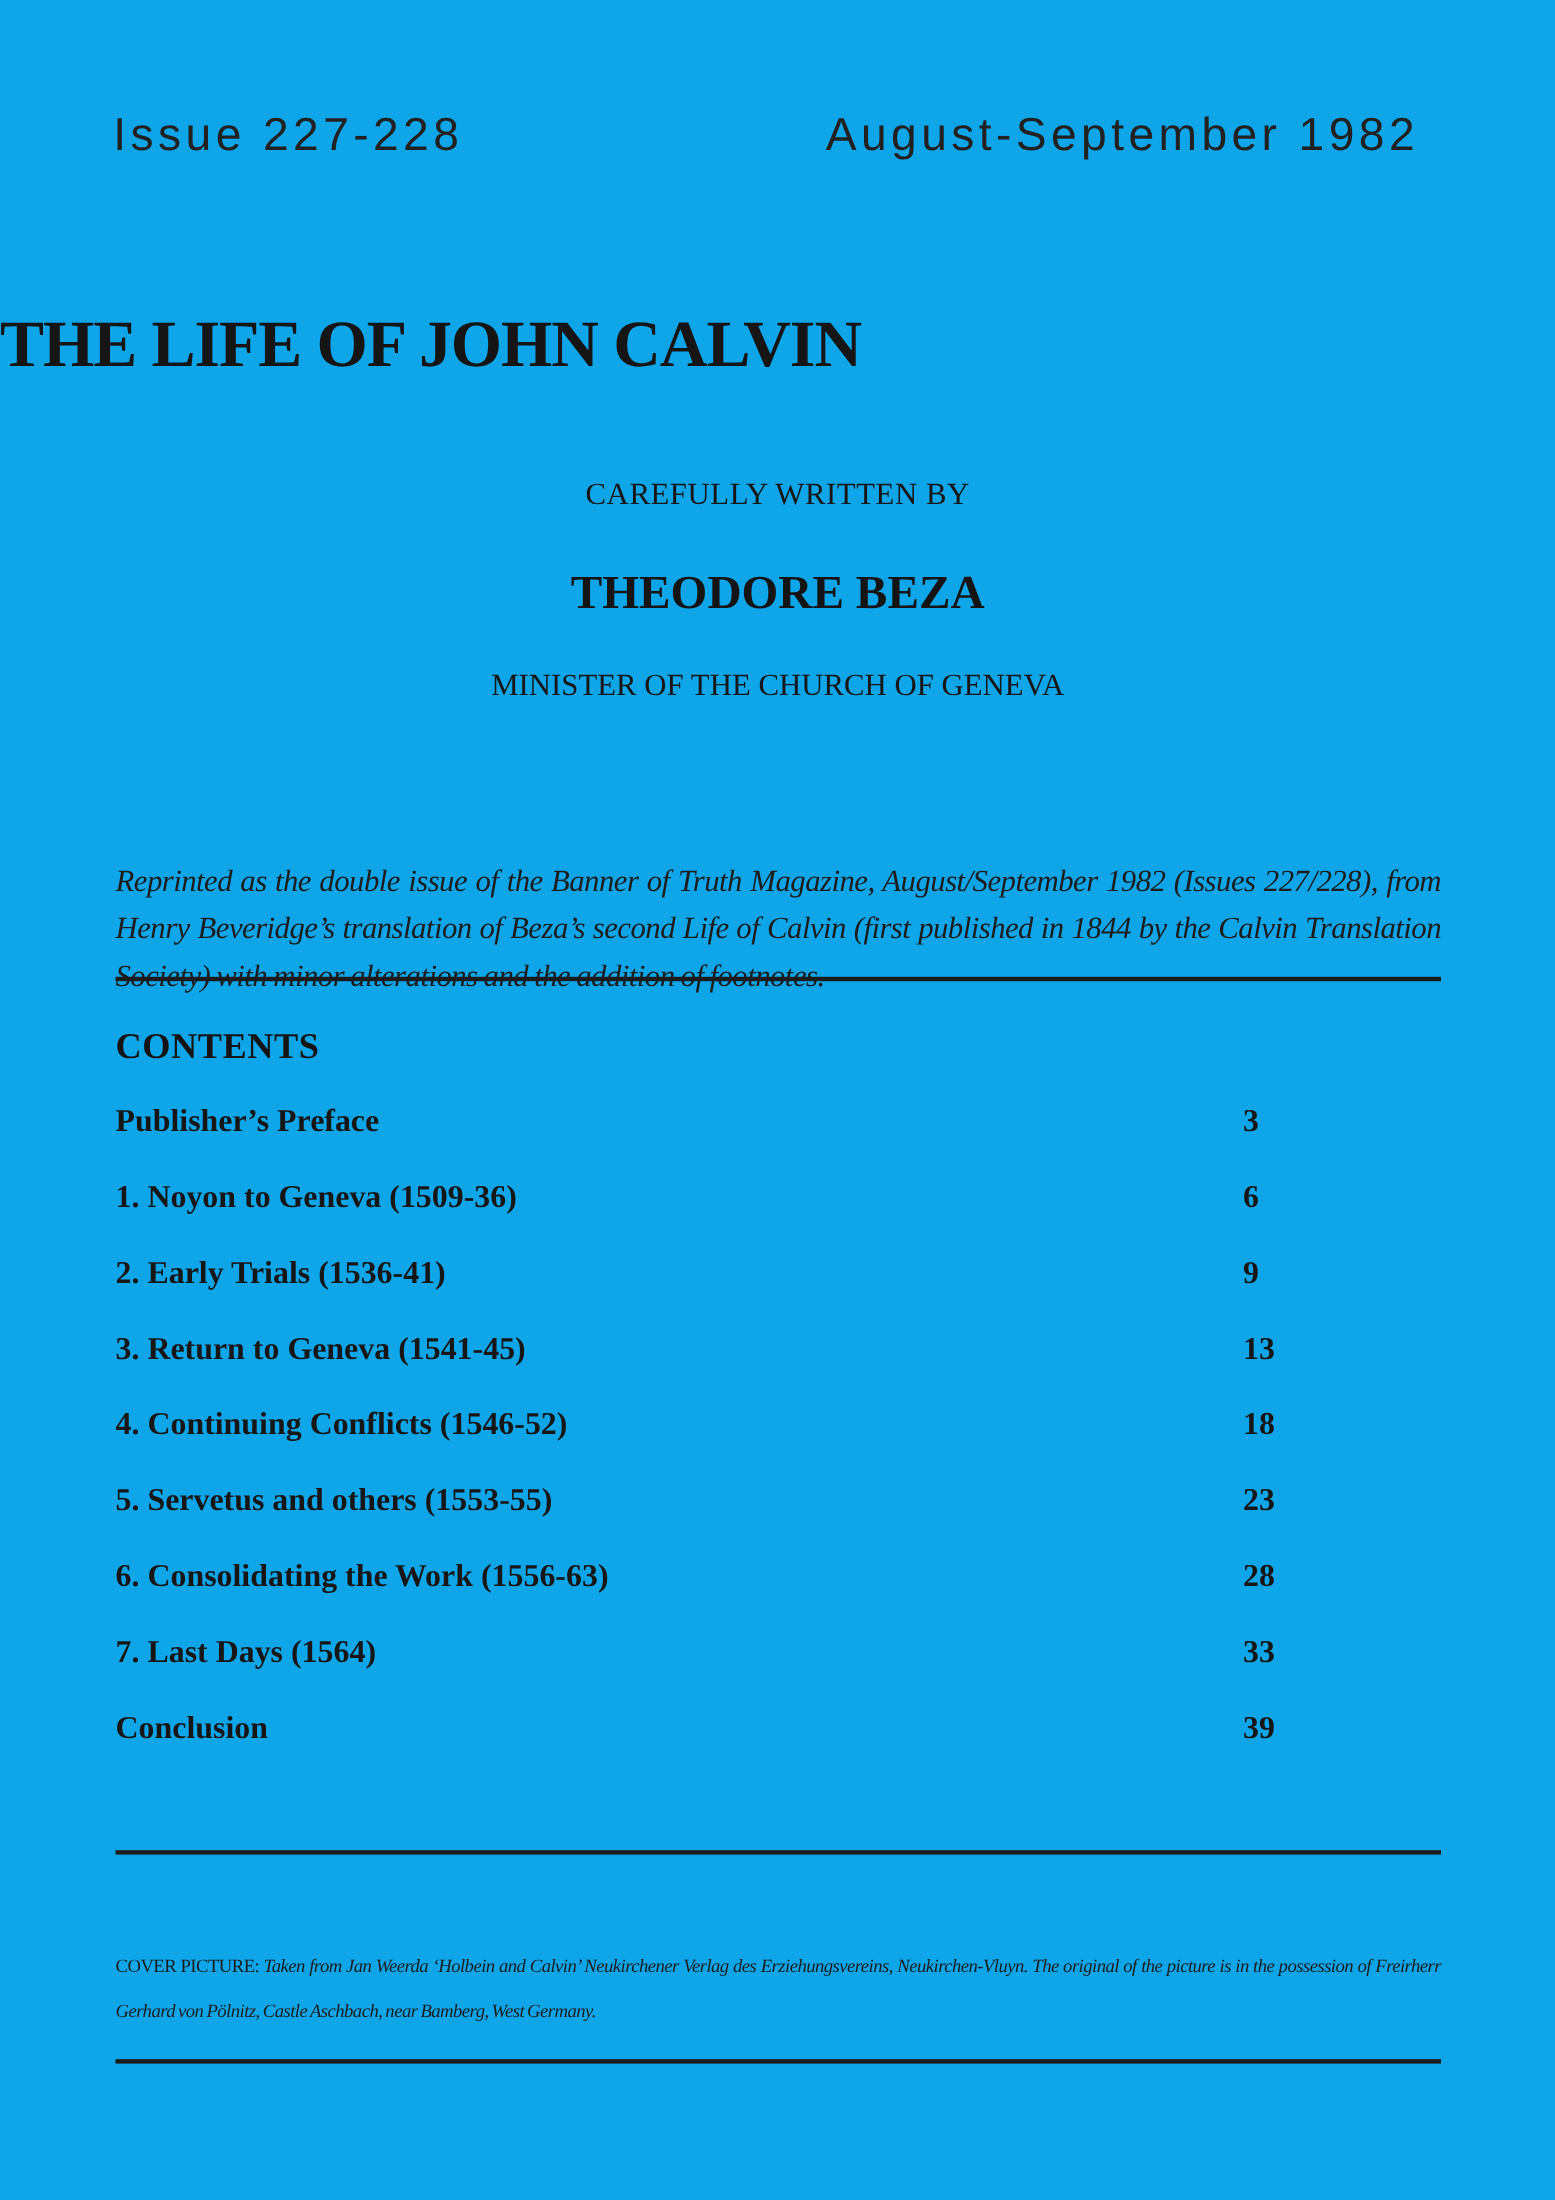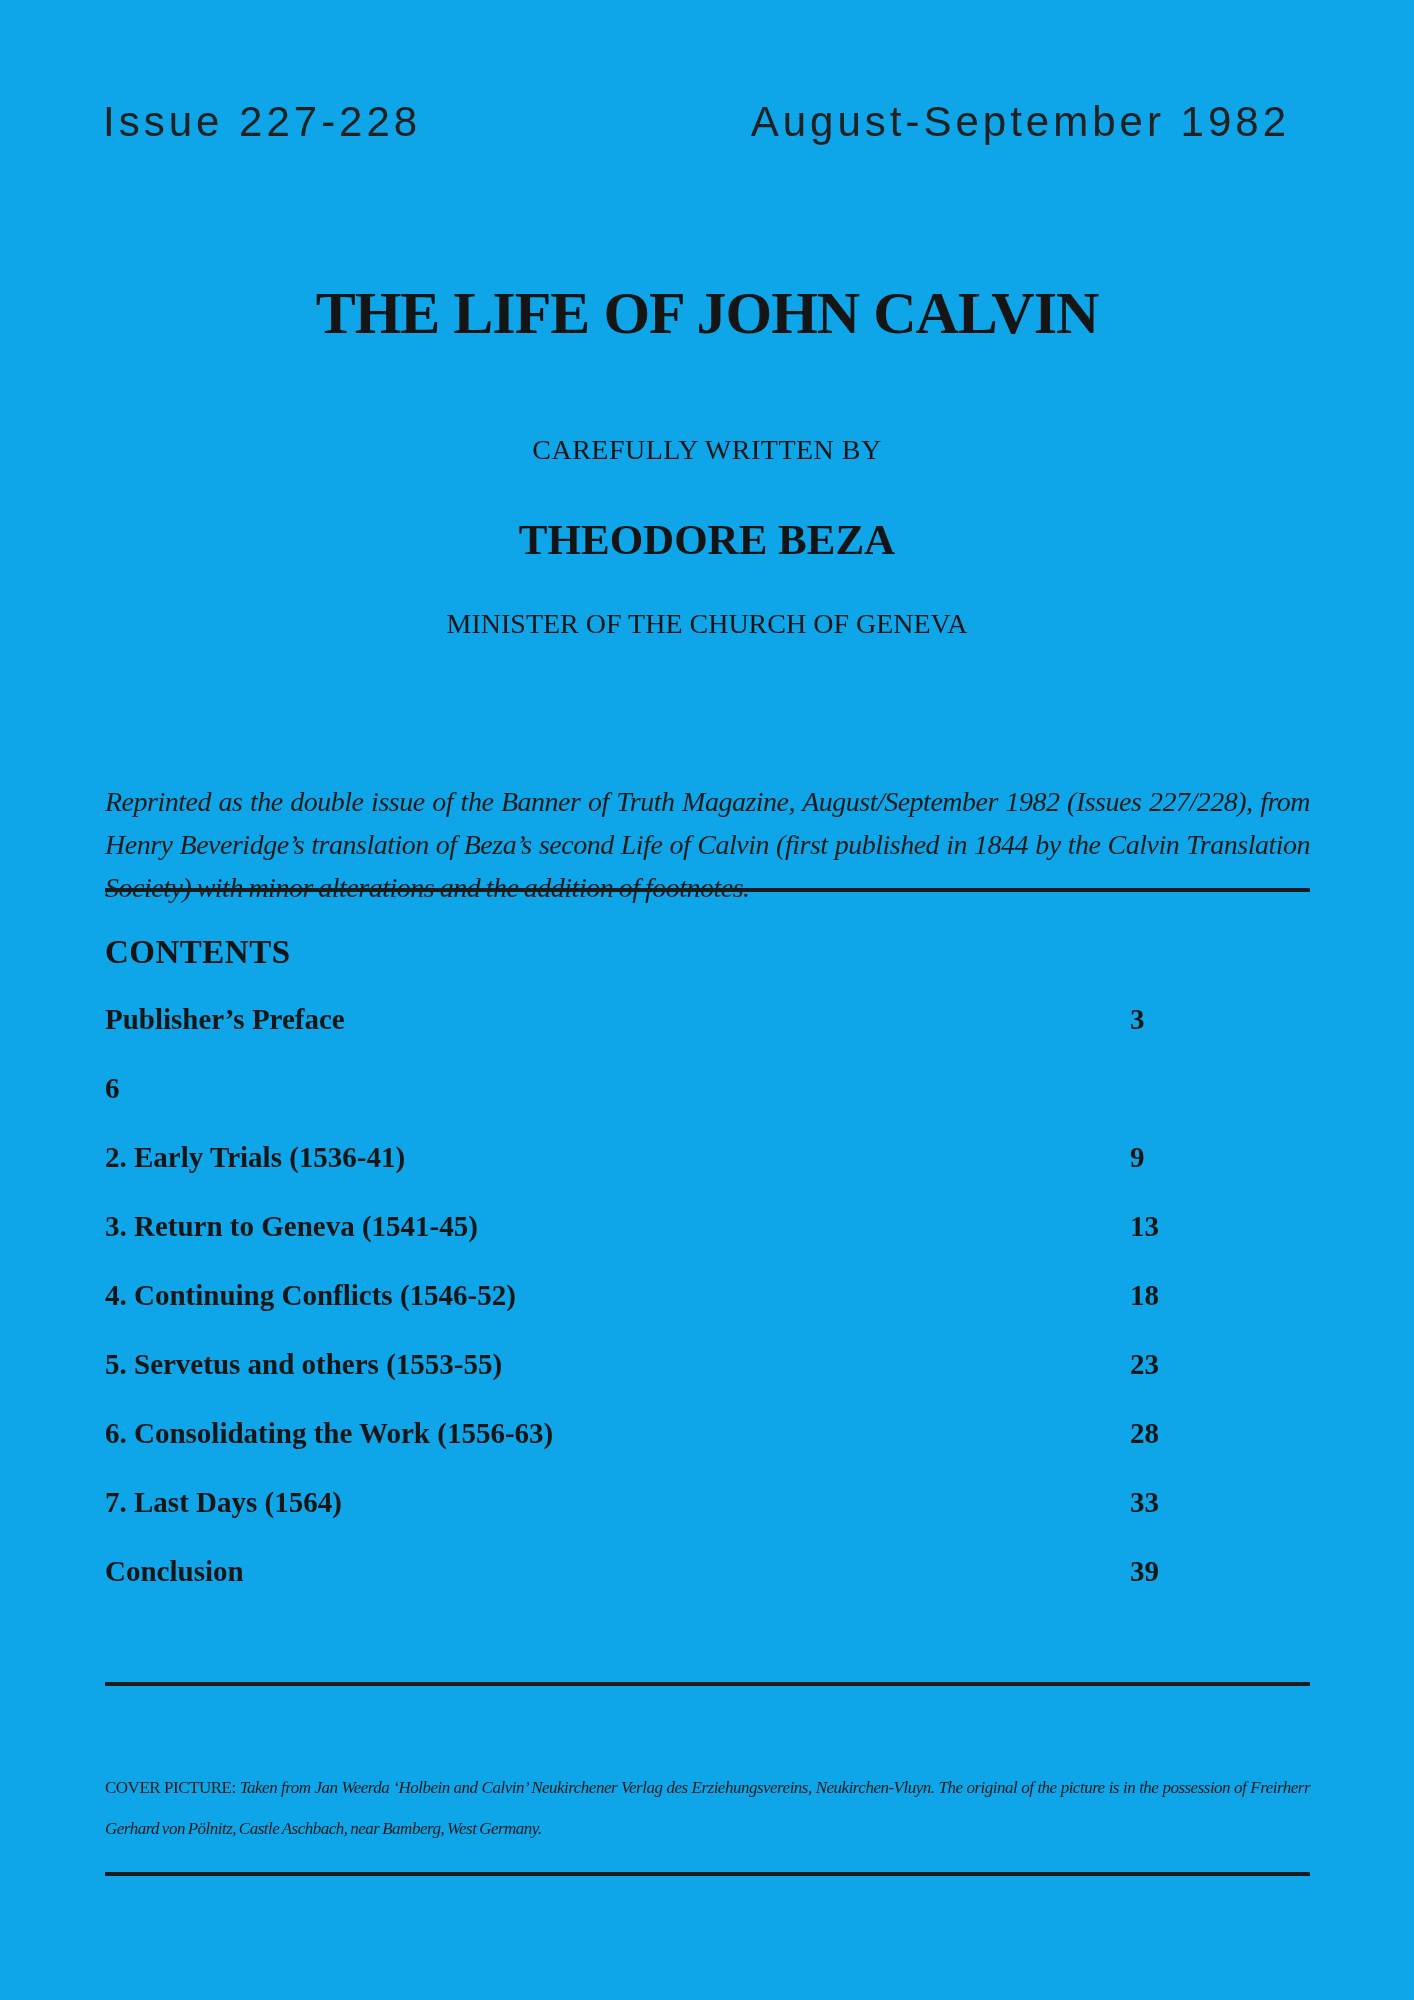--- a/index.html
+++ b/index.html
@@ -23,21 +23,20 @@
     font-family: "Liberation Sans", sans-serif;
     font-size: 42px;
     letter-spacing: 4px;
     color: #212121;
     padding-right: 20px;
     box-sizing: border-box;
   }
 
   .title {
     top: 283px; left: 0; right: 0;
-    text-align: center;
     font-size: 60px;
     font-weight: 700;
     letter-spacing: -1px;
     line-height: 1;
     color: #151515;
   }
 
   .byline {
     top: 436px; left: 0; right: 0;
     text-align: center;
@@ -140,20 +139,21 @@
   <div class="abs rule rule-1"></div>
 
   <div class="abs contents-heading">CONTENTS</div>
 
   <div class="abs toc">
     <div class="toc-row">
       <span class="toc-label">Publisher’s Preface</span>
       <span class="toc-page">3</span>
     </div>
     <div class="toc-row">
+      <span class="toc-label">1. Noyon to Geneva (1509-36)</span>
       <span class="toc-page">6</span>
     </div>
     <div class="toc-row">
       <span class="toc-label">2. Early Trials (1536-41)</span>
       <span class="toc-page">9</span>
     </div>
     <div class="toc-row">
       <span class="toc-label">3. Return to Geneva (1541-45)</span>
       <span class="toc-page">13</span>
     </div>

